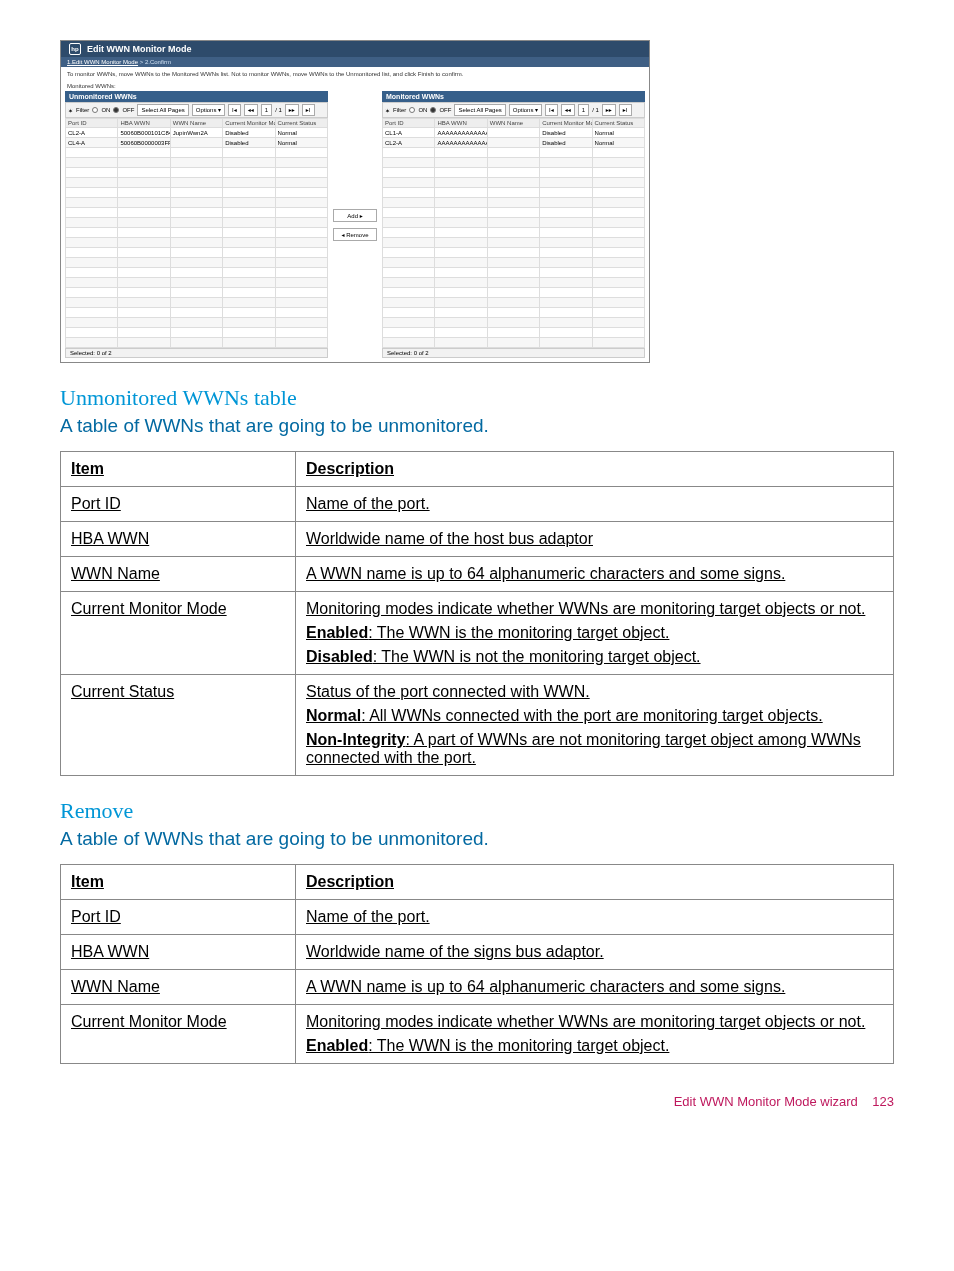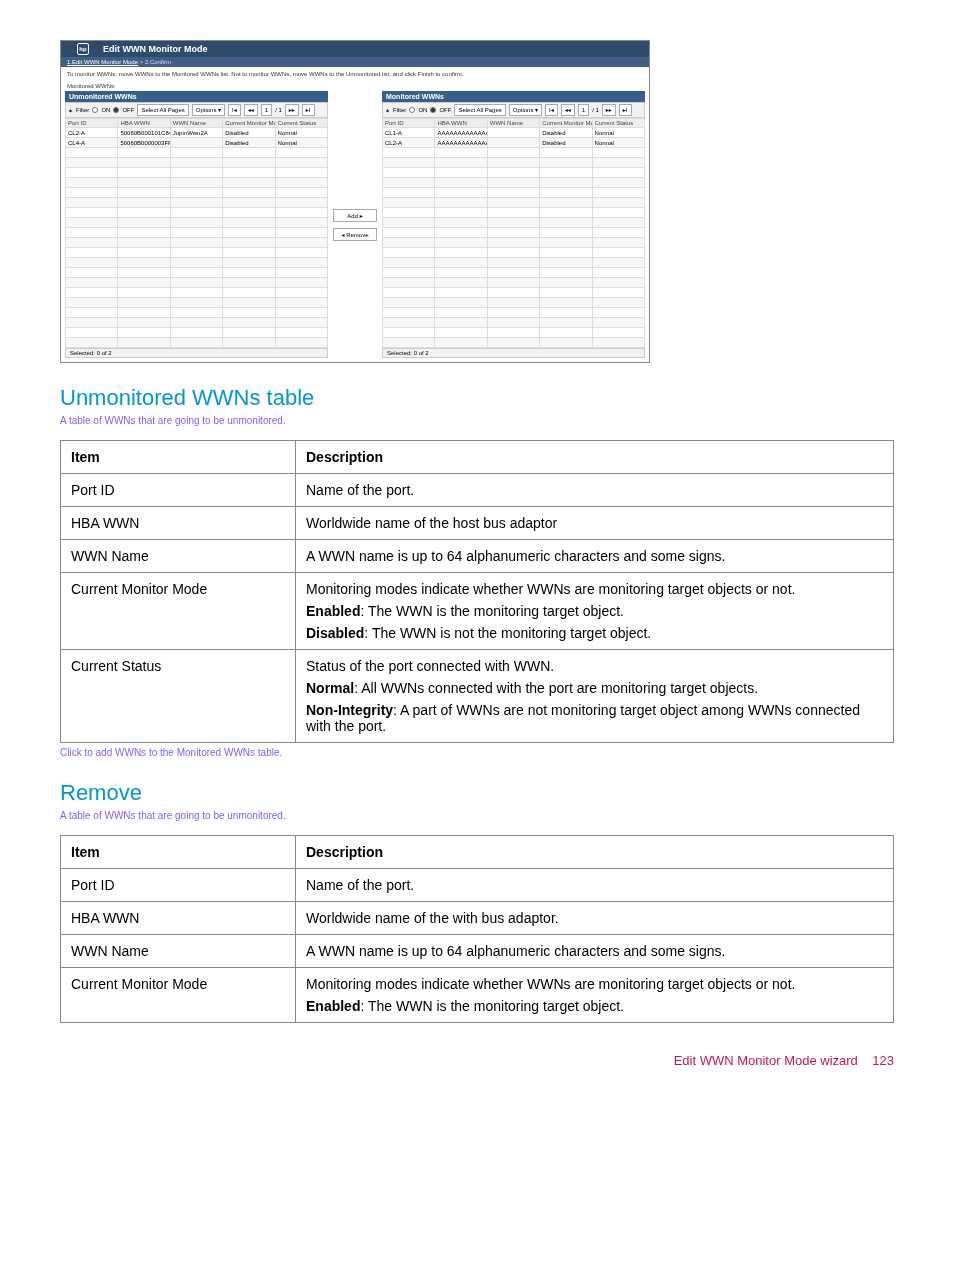--- a/index.html
+++ b/index.html
@@ -20,22 +20,22 @@
     width: 590px;
     font-size: 6px;
     border: 1px solid #888;
     background: #fff;
   }
   .shot-titlebar {
     background: #2e4b6b;
     color: #fff;
     display: flex;
     align-items: center;
-    gap: 14px;
-    padding: 2px 16px;
+    gap: 6px;
+    padding: 2px 8px;
     font-size: 9px;
     font-weight: bold;
   }
   .hp-logo {
     width: 12px; height: 12px;
     border: 1px solid #fff;
     border-radius: 2px;
     display: inline-flex;
     align-items: center;
     justify-content: center;
@@ -135,35 +135,36 @@
     border: 1px solid #aaa;
     background: #fff;
     padding: 2px 4px;
     font-size: 6px;
     width: 44px;
     text-align: center;
     cursor: pointer;
   }
   
   h2.section {
-    font-family: Liberation Sans, sans-serif;
+    font-family: Liberation Serif, serif;
     font-weight: normal;
     color: #0096d6;
     font-size: 22px;
     margin: 22px 0 4px 0;
   }
   p.lead {
-    font-size: 10px;
+    font-size: 19px;
     margin: 4px 0 14px 0;
-    color: #8b5cf6;
+    color: #0369a1;
   }
   table.doc {
     width: 100%;
     border-collapse: collapse;
-    font-size: 14px;
+    font-size: 16px;
+    text-decoration: underline;
   }
   table.doc th, table.doc td {
     border: 1px solid #888;
     padding: 8px 10px;
     text-align: left;
     vertical-align: top;
   }
   table.doc th {
     font-weight: bold;
     background: #fff;
@@ -621,21 +622,20 @@
           <td>Current Status</td>
           <td class="desc">
             <p>Status of the port connected with WWN.</p>
             <p><b>Normal</b>: All WWNs connected with the port are monitoring target objects.</p>
             <p><b>Non-Integrity</b>: A part of WWNs are not monitoring target object among WWNs connected with the port.</p>
           </td>
         </tr>
       </tbody>
   </table>
 
-  <p class="lead">Click to add WWNs to the Monitored WWNs table.</p>
 
   <h2 class="section">Remove</h2>
 
   <p class="lead">A table of WWNs that are going to be unmonitored.</p>
   <table class="doc" id="doc-mon">
     <thead>
         <tr>
       <th class="col1">Item</th>
       <th>Description</th>
     </tr>
@@ -643,21 +643,21 @@
     <tbody>
         <tr>
           <td>Port ID</td>
           <td class="desc">
             <p>Name of the port.</p>
           </td>
         </tr>
         <tr>
           <td>HBA WWN</td>
           <td class="desc">
-            <p>Worldwide name of the with bus adaptor.</p>
+            <p>Worldwide name of the signs bus adaptor.</p>
           </td>
         </tr>
         <tr>
           <td>WWN Name</td>
           <td class="desc">
             <p>A WWN name is up to 64 alphanumeric characters and some signs.</p>
           </td>
         </tr>
         <tr>
           <td>Current Monitor Mode</td>

